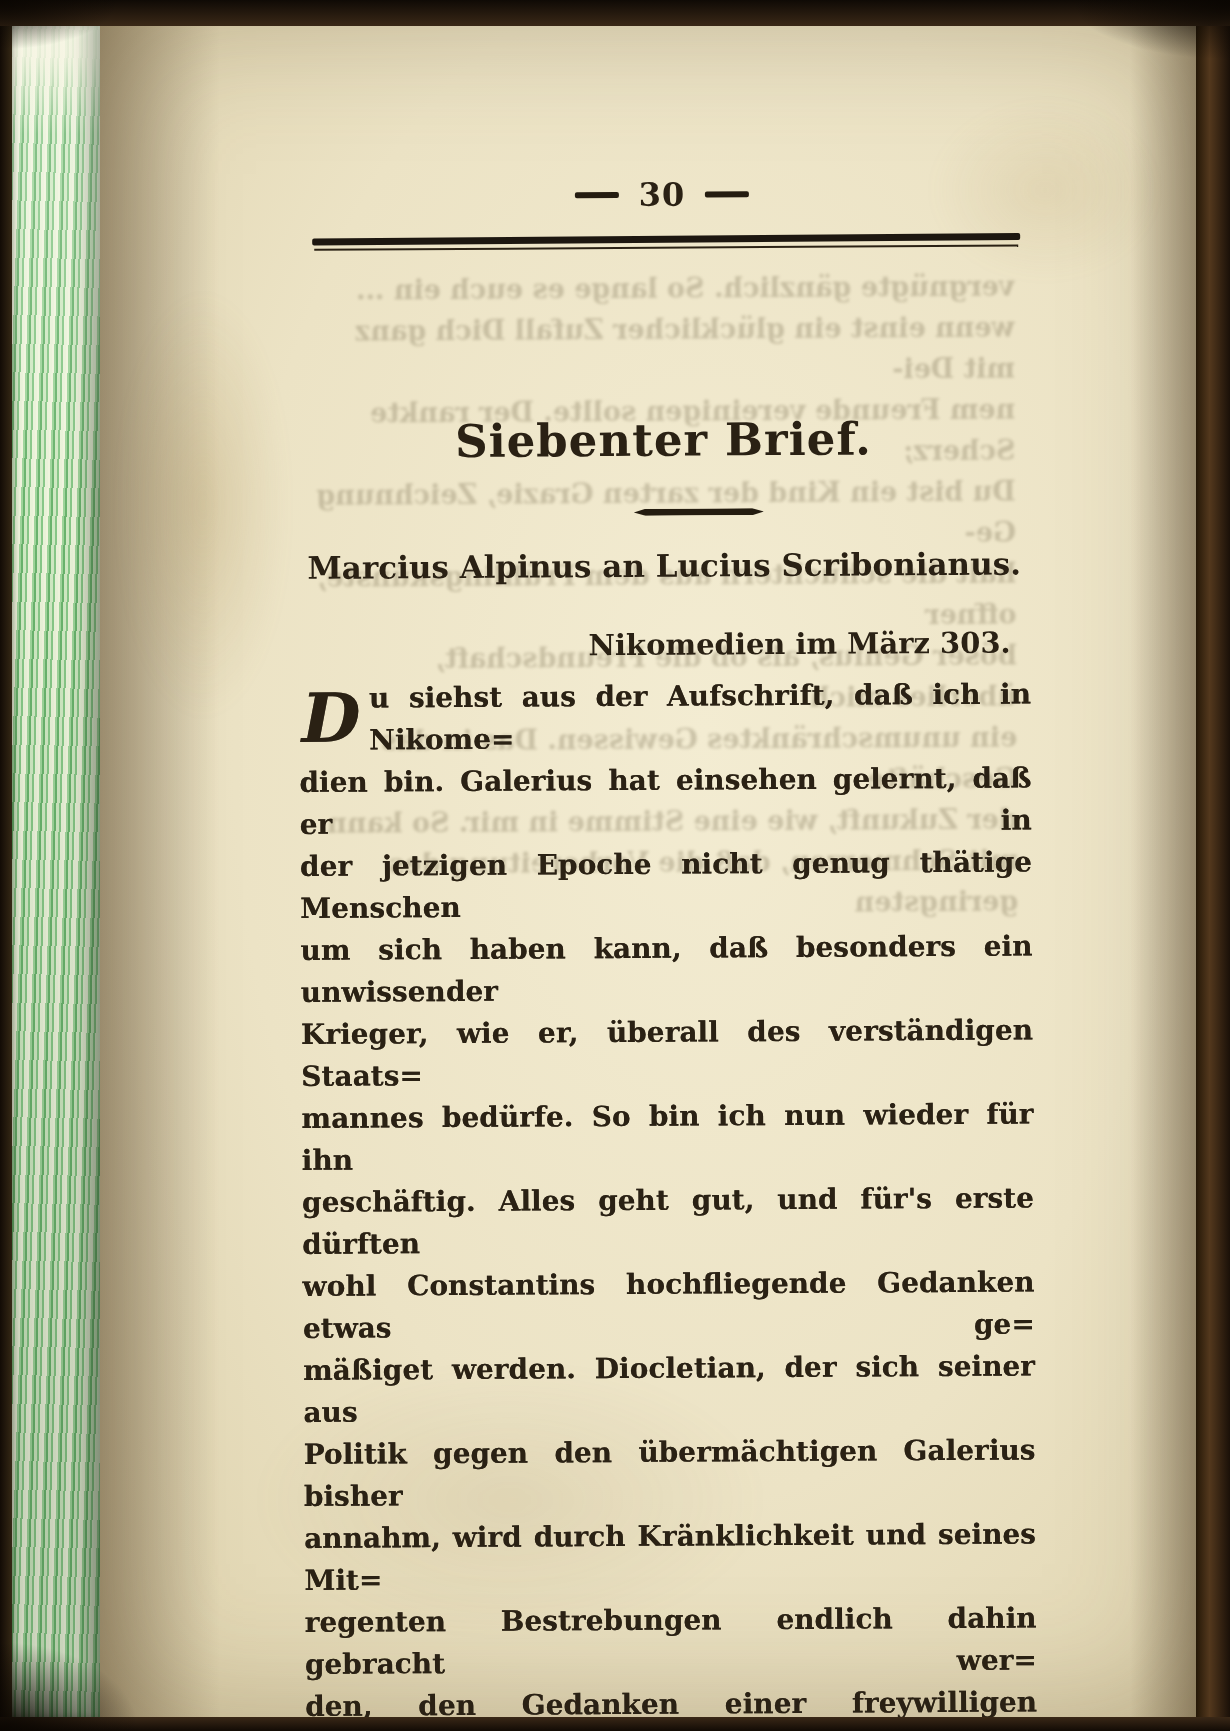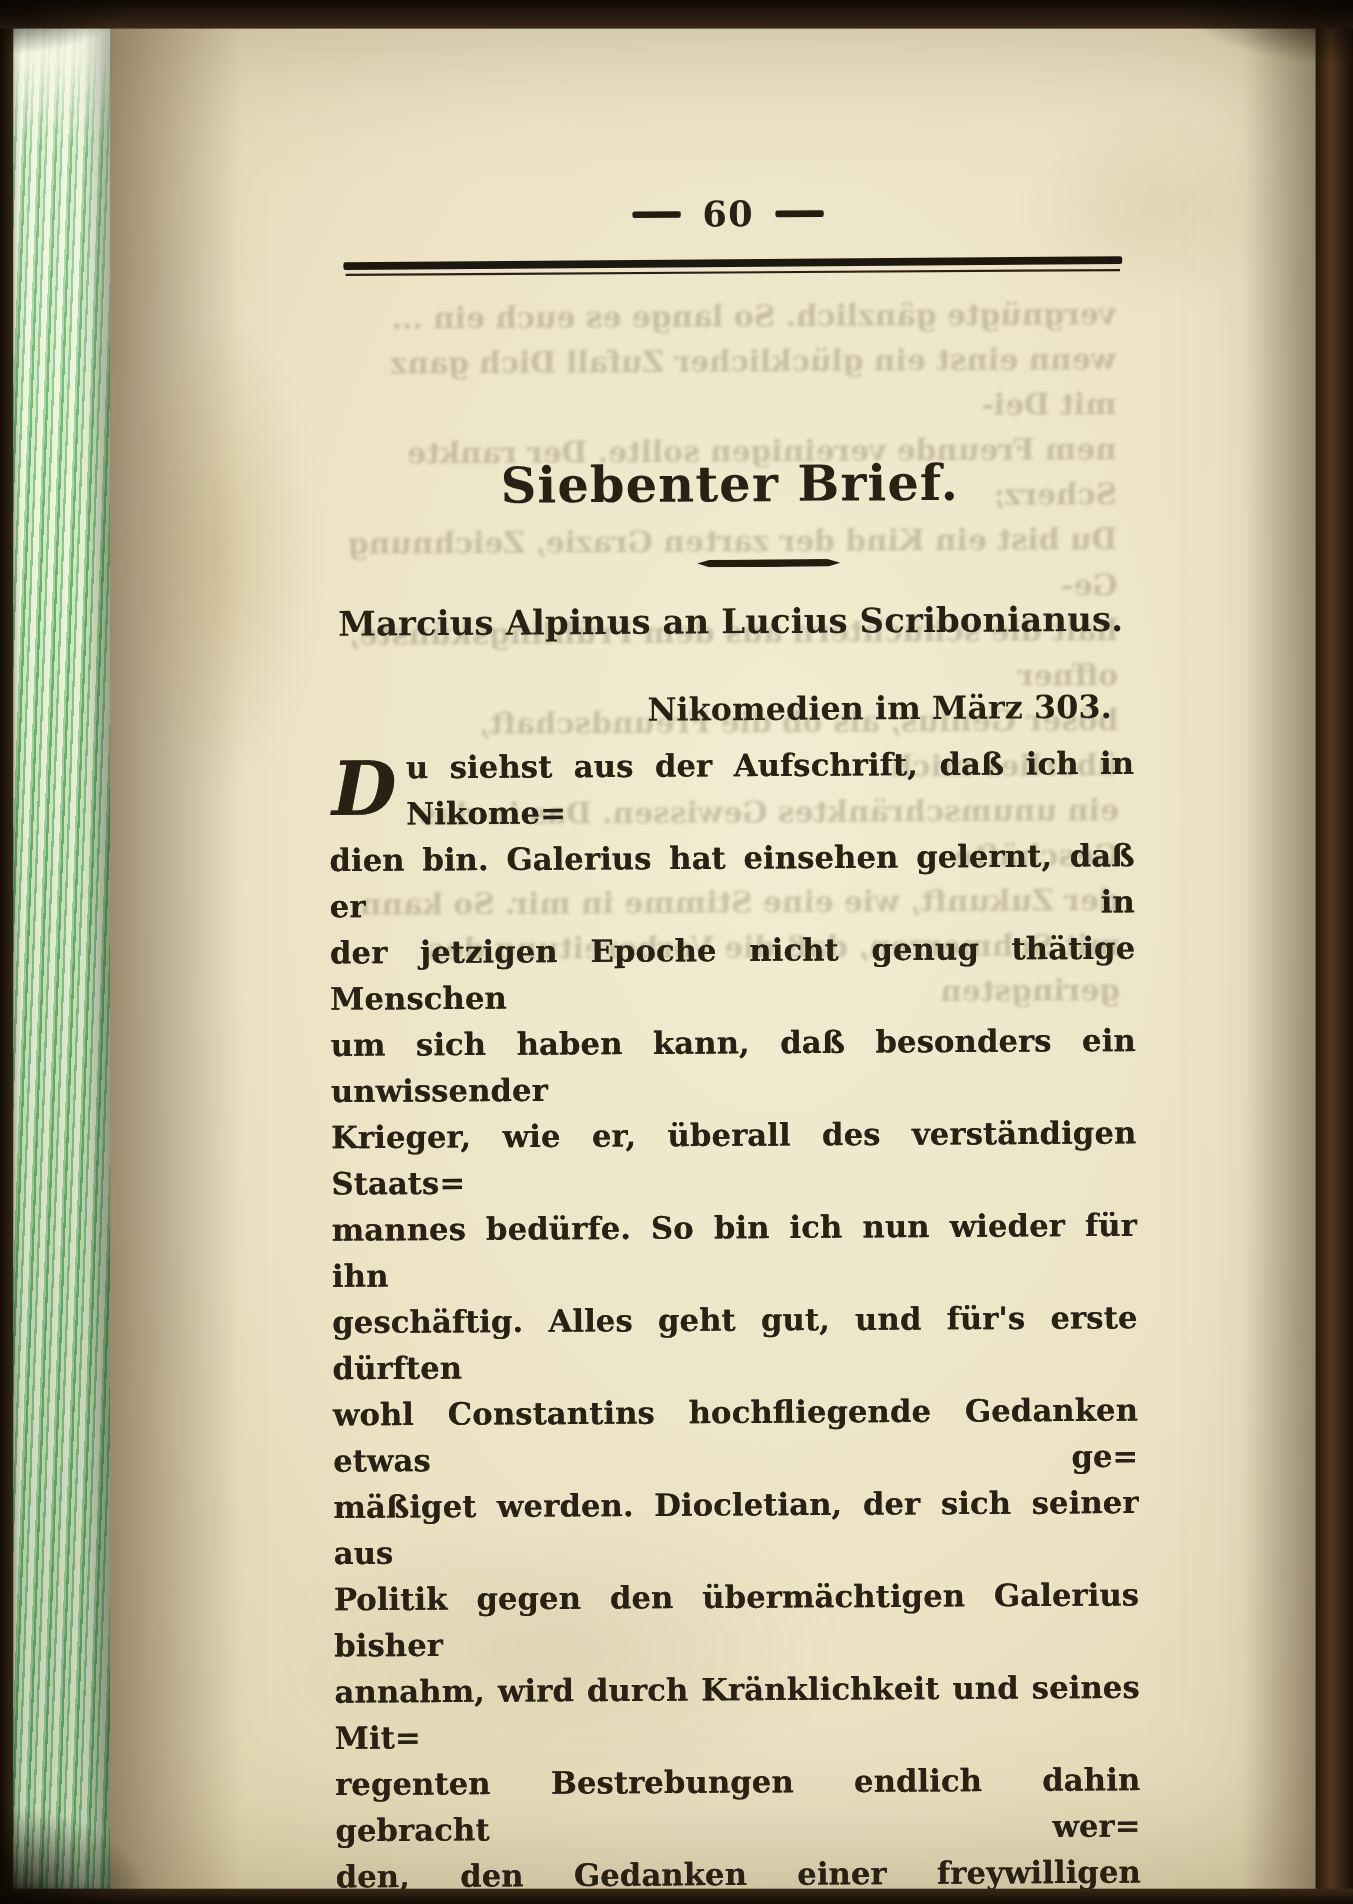--- a/index.html
+++ b/index.html
@@ -159,21 +159,21 @@
       <div>Du bist ein Kind der zarten Grazie, Zeichnung Ge-</div>
       <div>halt die schüchtern aus dem Frühlingskünste, offner</div>
       <div>böser Genius, als ob die Freundschaft, überlies mich</div>
       <div>ein unumschränktes Gewissen. Das in das Geschäfte</div>
       <div>der Zukunft, wie eine Stimme in mir. So kann</div>
       <div>mit Schmerzen, daß die Vorbereitung des geringsten</div>
     </div>
 
     <div class="page-number-row">
       <span class="pn-dash"></span>
-      <span class="pn-text">60</span>
+      <span class="pn-text">30</span>
       <span class="pn-dash"></span>
     </div>
 
     <div class="head-rule"></div>
     <div class="head-rule2"></div>
 
     <div class="letter-title">Siebenter Brief.</div>
 
     <div class="section-divider"></div>
 

